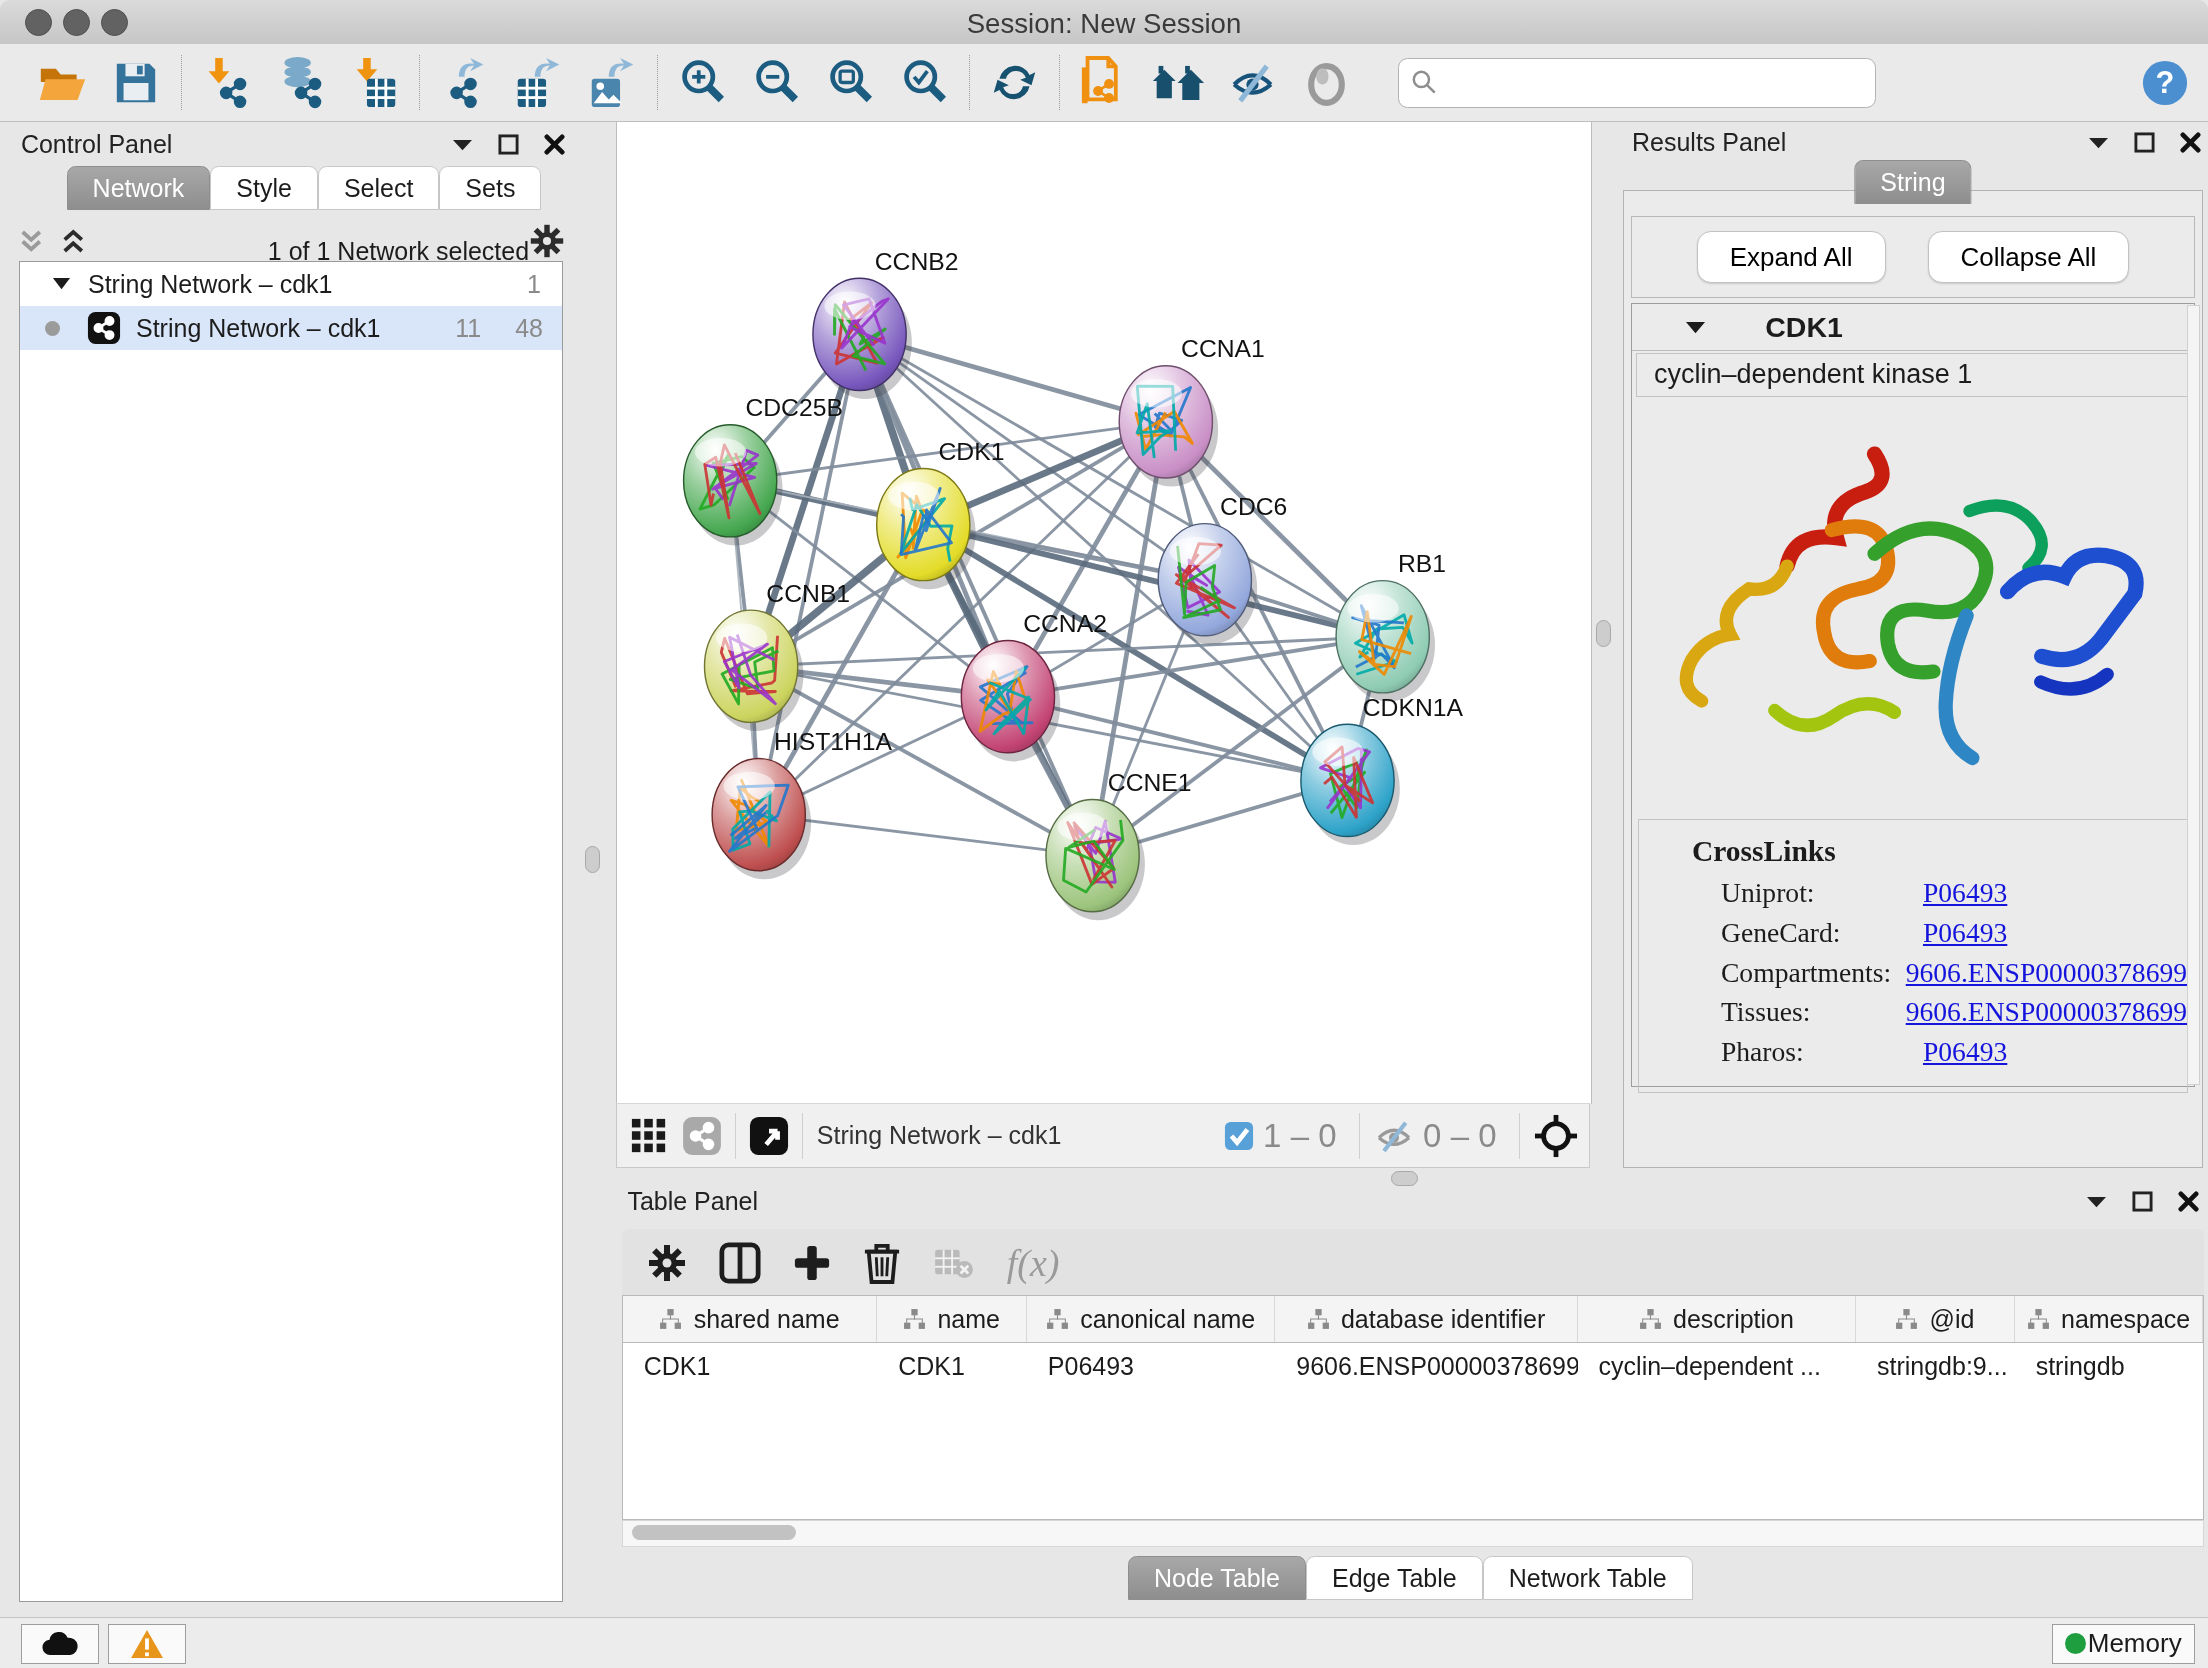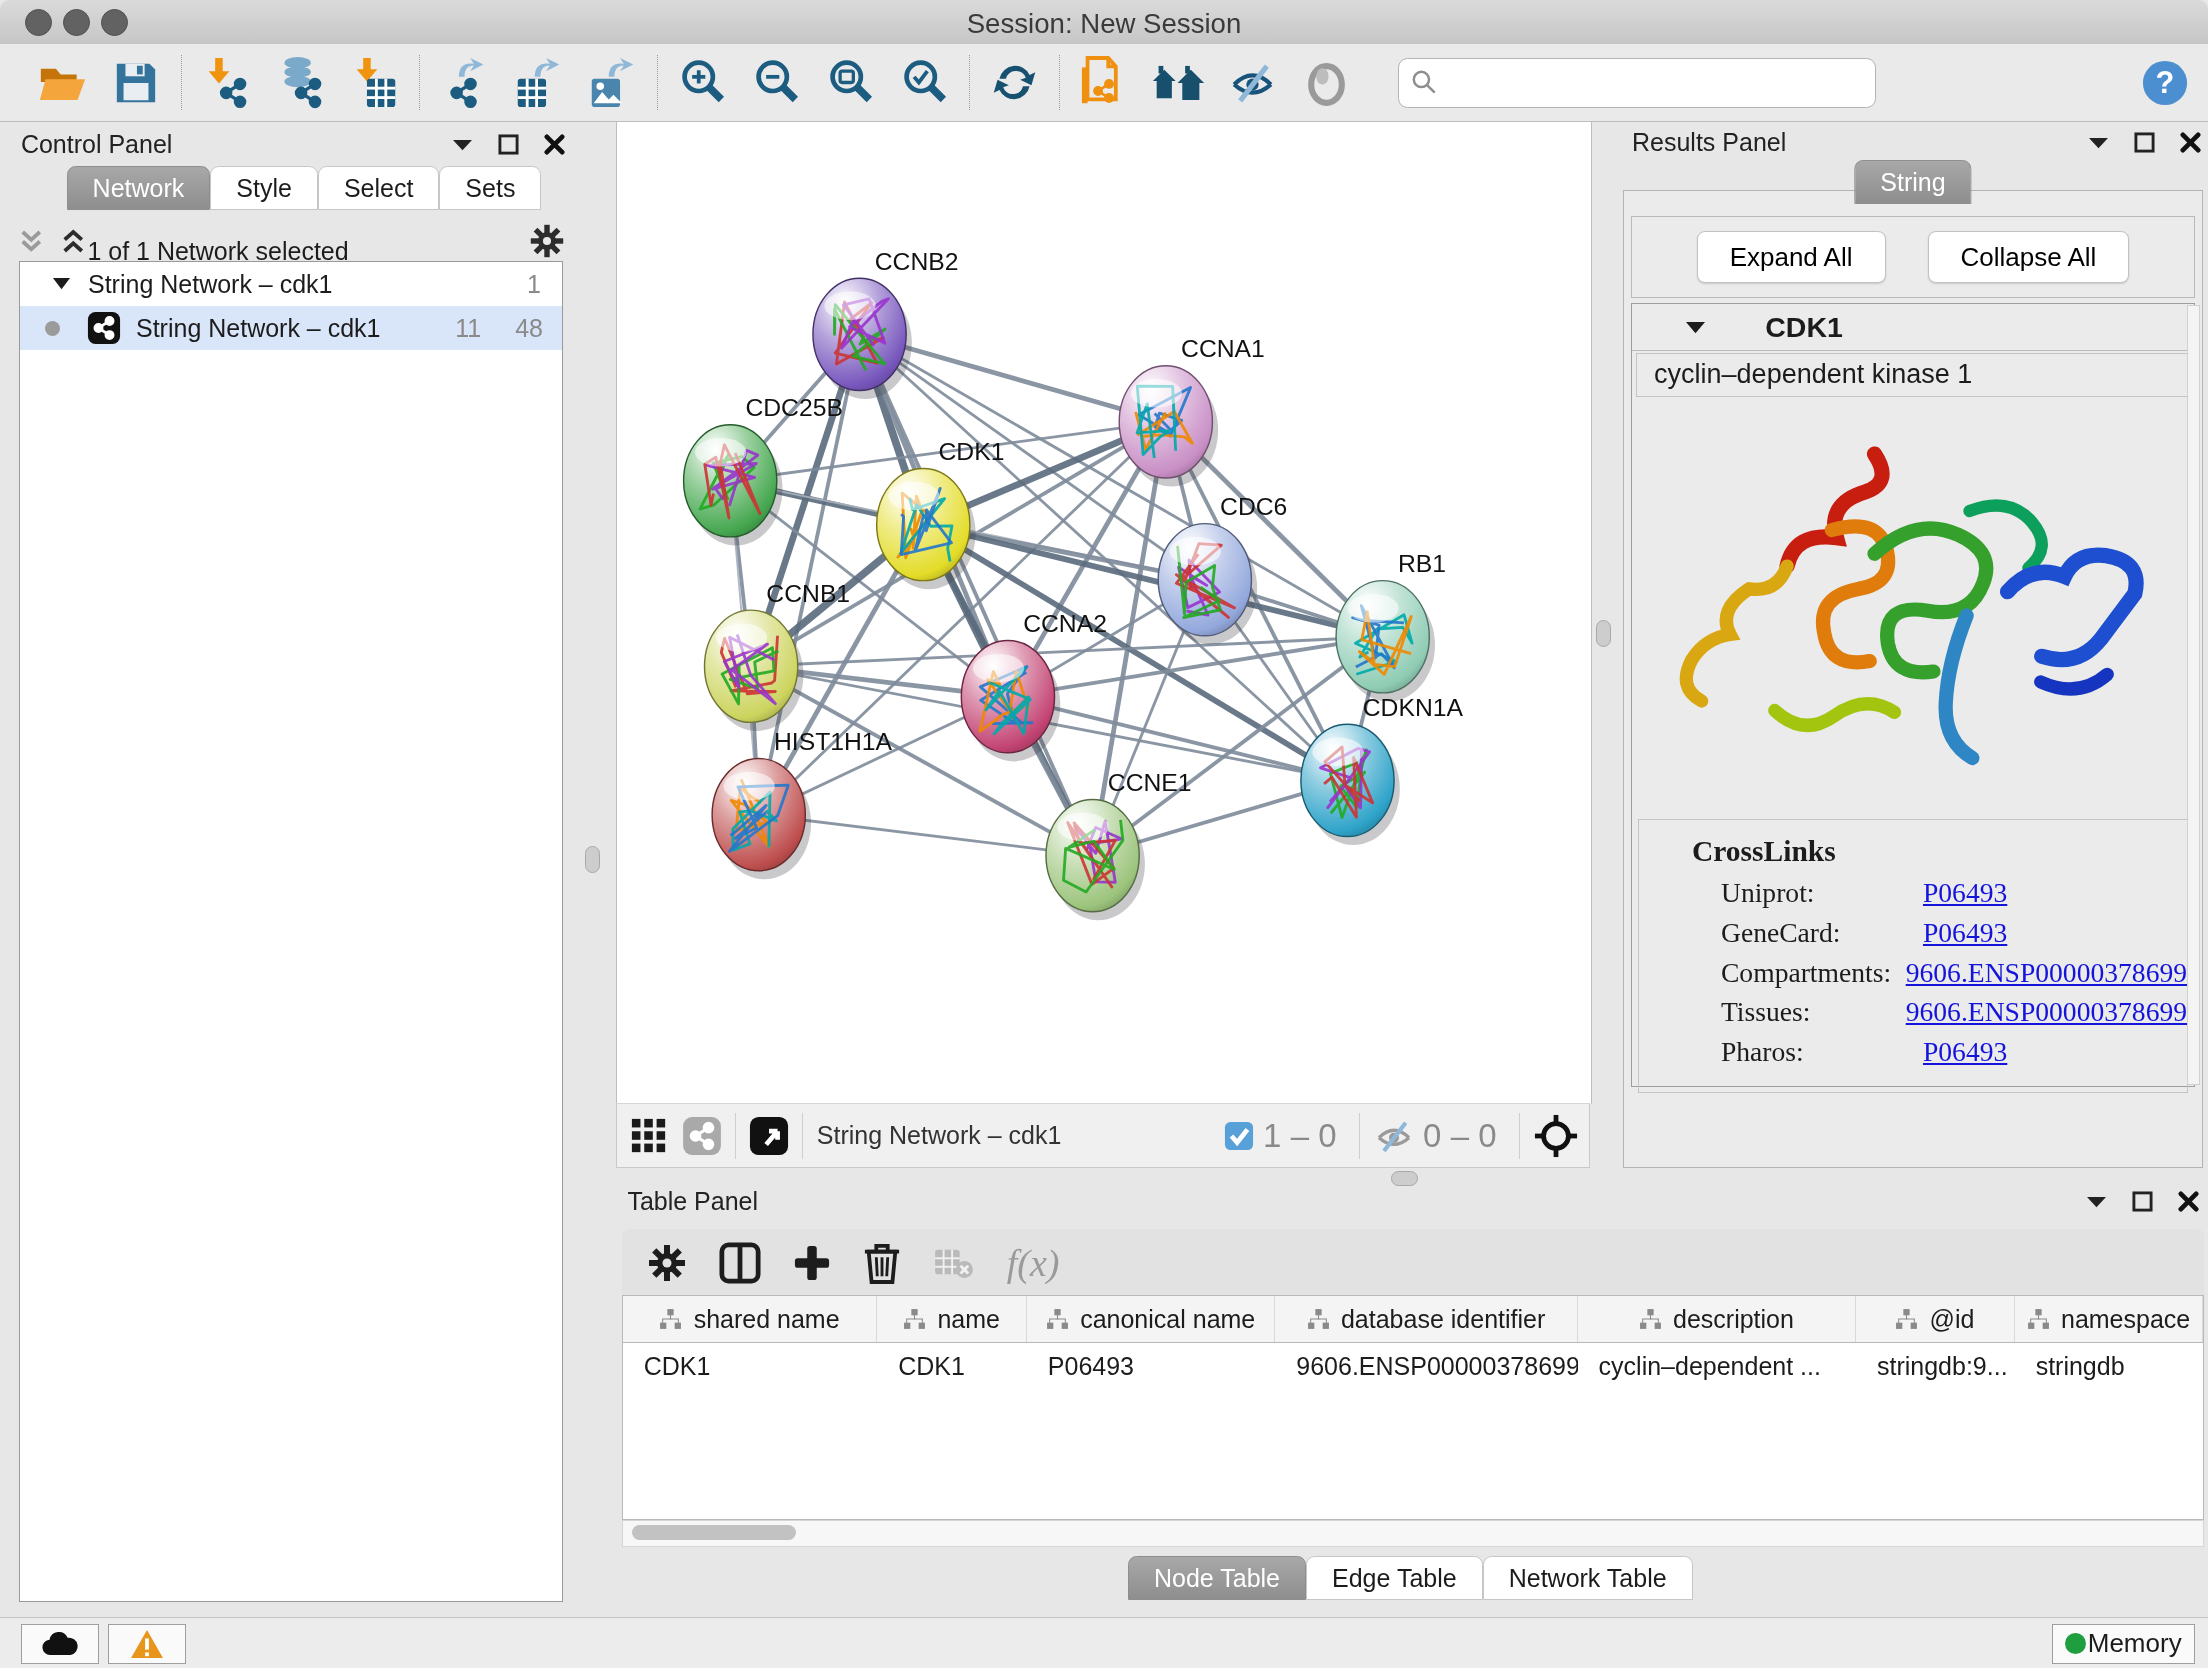--- a/index.html
+++ b/index.html
@@ -28,21 +28,21 @@
   .winbtns{display:flex;align-items:center;gap:25px;}
   .tab{height:44px;display:flex;align-items:center;justify-content:center;
     font-size:25px;background:#fff;border:1px solid #c6c6c6;border-radius:8.6px 8.6px 0 0;
     padding:0 25px;box-sizing:border-box;}
   .tab.active{background:linear-gradient(#a8a8a8,#8e8e8e);color:#fff;border-color:#8e8e8e;}
   
   #control-panel{left:7.6px;top:126px;width:567px;height:1480px;}
   #cp-header{position:absolute;left:13.3px;top:3.8px;right:9.5px;display:flex;align-items:center;}
   #cp-tabs{position:absolute;left:59px;top:40px;display:flex;}
   #cp-subheader{position:absolute;left:9.5px;top:91px;right:9.5px;height:48px;display:flex;align-items:center;}
-  #cp-subheader .summary{flex:1;text-align:left;font-size:25px;margin-top:20px;}
+  #cp-subheader .summary{flex:1;text-align:right;font-size:25px;margin-top:20px;}
   #net-tree{position:absolute;left:11.4px;top:135px;width:542px;bottom:3.8px;background:#fff;
     border:1.9px solid #9a9a9a;}
   .tree-row{height:44px;display:flex;align-items:center;font-size:25px;}
   .tree-row .cnt{color:#8a8a8a;}
   .tree-row.selected{background:#d9e5f8;}
   
   #canvas{left:616px;top:122px;width:974px;height:982px;background:#fff;
     border-left:1.9px solid #bdbdbd;border-right:1.9px solid #bdbdbd;}
   #canvas-footer{left:616px;top:1103px;width:974px;height:65px;background:#f0f0f0;
     border:1.9px solid #c9c9c9;border-top:1.9px solid #d6d6d6;box-sizing:border-box;
@@ -51,21 +51,21 @@
   #cf-title{font-size:25px;color:#333;flex:1;}
   .fstat{font-size:33px;color:#8a8a8a;margin:0 9.5px;}
   
   #results-panel{left:1617px;top:122px;width:592px;height:1050px;}
   #rp-header{position:absolute;left:15px;top:5.7px;right:7.6px;display:flex;align-items:center;}
   #rp-box{position:absolute;left:5.7px;top:68px;right:5.7px;bottom:3.8px;background:#ebebeb;
     border:1.9px solid #b3b3b3;}
   #rp-tab{position:absolute;left:50%;transform:translateX(-50%);top:38px;z-index:3;text-align:right;}
   #rp-buttons{position:absolute;left:7.6px;top:25px;right:7.6px;height:80px;border:1.9px solid #b9b9b9;
     display:flex;align-items:center;justify-content:center;gap:42px;}
-  .rp-btn{background:#fff;border:1px solid #c2c2c2;border-radius:8px;font-size:26px;
+  .rp-btn{background:#fff;border:1px solid #c2c2c2;border-radius:14px;font-size:26px;
     padding:9.5px 32px;box-shadow:0 1px 1.9px rgba(0,0,0,.15);}
   #cdk-box{position:absolute;left:7.6px;top:112px;right:7.6px;height:782px;border:1.9px solid #9d9d9d;background:#ebebeb;}
   #cdk-head{height:46px;border-bottom:1.9px solid #bbb;display:flex;align-items:center;}
   #cdk-name{font-size:28.5px;font-weight:bold;margin-left:59px;}
   #cdk-desc-box{margin:1.9px 3.8px 0 3.8px;border:1px solid #c4c4c4;height:42px;display:flex;align-items:center;}
   #cdk-desc{font-size:27px;margin-left:17px;}
   #structure{position:relative;height:418px;}
   #crosslinks{margin:3.8px 5.7px 0 5.7px;border:1px solid #c4c4c4;padding:11.4px 0 17px 0;
     font-family:"Liberation Serif",serif;}
   #cl-title{font-size:29.5px;font-weight:bold;margin:3.8px 0 9.5px 53px;}

